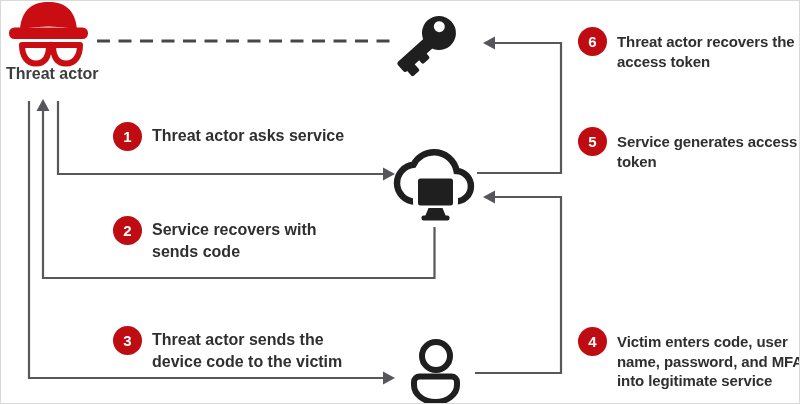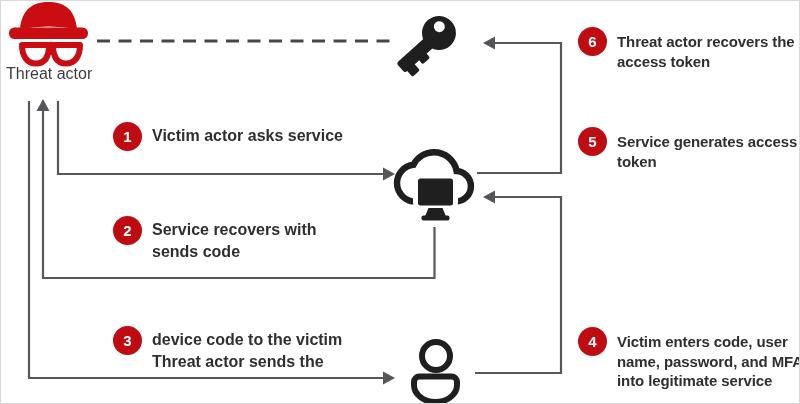--- a/index.html
+++ b/index.html
@@ -4,21 +4,21 @@
 <style>
   html,body{margin:0;padding:0;background:#fff;}
   #canvas{
     position:relative;width:800px;height:404px;background:#ffffff;
     border:1px solid #d9d9d9;box-sizing:border-box;overflow:hidden;
     font-family:"Liberation Sans","DejaVu Sans",sans-serif;
   }
   #wires{position:absolute;left:0;top:0;}
   .actor-label{
     position:absolute;left:5px;top:64px;font-size:16px;color:#3d3d3d;
-    font-weight:400;white-space:nowrap;text-align:right;
+    font-weight:700;white-space:nowrap;text-align:right;
   }
   .step{position:absolute;display:flex;gap:10px;align-items:flex-start;}
   .badge{
     width:29px;height:29px;border-radius:50%;background:#bf0b12;color:#ffffff;
     font-size:15px;font-weight:700;text-align:center;line-height:29px;
     flex:0 0 29px;
   }
   .step-text{color:#2f2f2f;font-weight:700;}
   .step-text.colL{font-size:16px;line-height:22px;}
   .step-text.colR{font-size:15px;line-height:19.5px;letter-spacing:-0.1px;width:190px;}
@@ -79,37 +79,37 @@
       <circle cx="435" cy="355" r="14"></circle>
       <path stroke-linejoin="round" d="M413 381 a5.5 5.5 0 0 1 5.5 -5.5 h32 a5.5 5.5 0 0 1 5.5 5.5 v3 a21.5 17 0 0 1 -43 0 z"></path>
     </g>
   </svg>
 
   <div class="actor-label">Threat actor</div>
 
   <div class="step" style="left:112px;top:124px;">
     <div class="badge colL-badge">1</div>
     <div class="step-text colL">
-      <div>Victim actor asks service</div>
+      <div>Threat actor asks service</div>
     </div>
   </div>
 
   <div class="step" style="left:112px;top:218px;">
     <div class="badge colL-badge">2</div>
     <div class="step-text colL">
       <div>Service recovers with</div>
       <div>sends code</div>
     </div>
   </div>
 
   <div class="step" style="left:112px;top:328px;">
     <div class="badge colL-badge">3</div>
     <div class="step-text colL">
+      <div>Threat actor sends the</div>
       <div>device code to the victim</div>
-      <div>Threat actor sends the</div>
     </div>
   </div>
 
   <div class="step" style="left:577px;top:331px;">
     <div class="badge colR-badge">4</div>
     <div class="step-text colR">
       <div>Victim enters code, user</div>
       <div>name, password, and MFA</div>
       <div>into legitimate service</div>
     </div>

